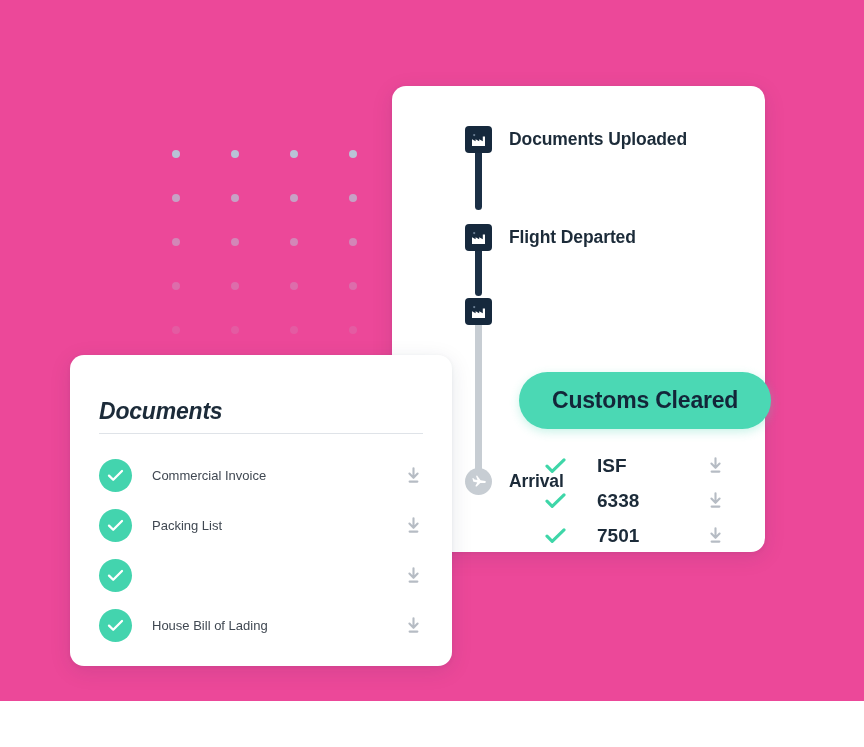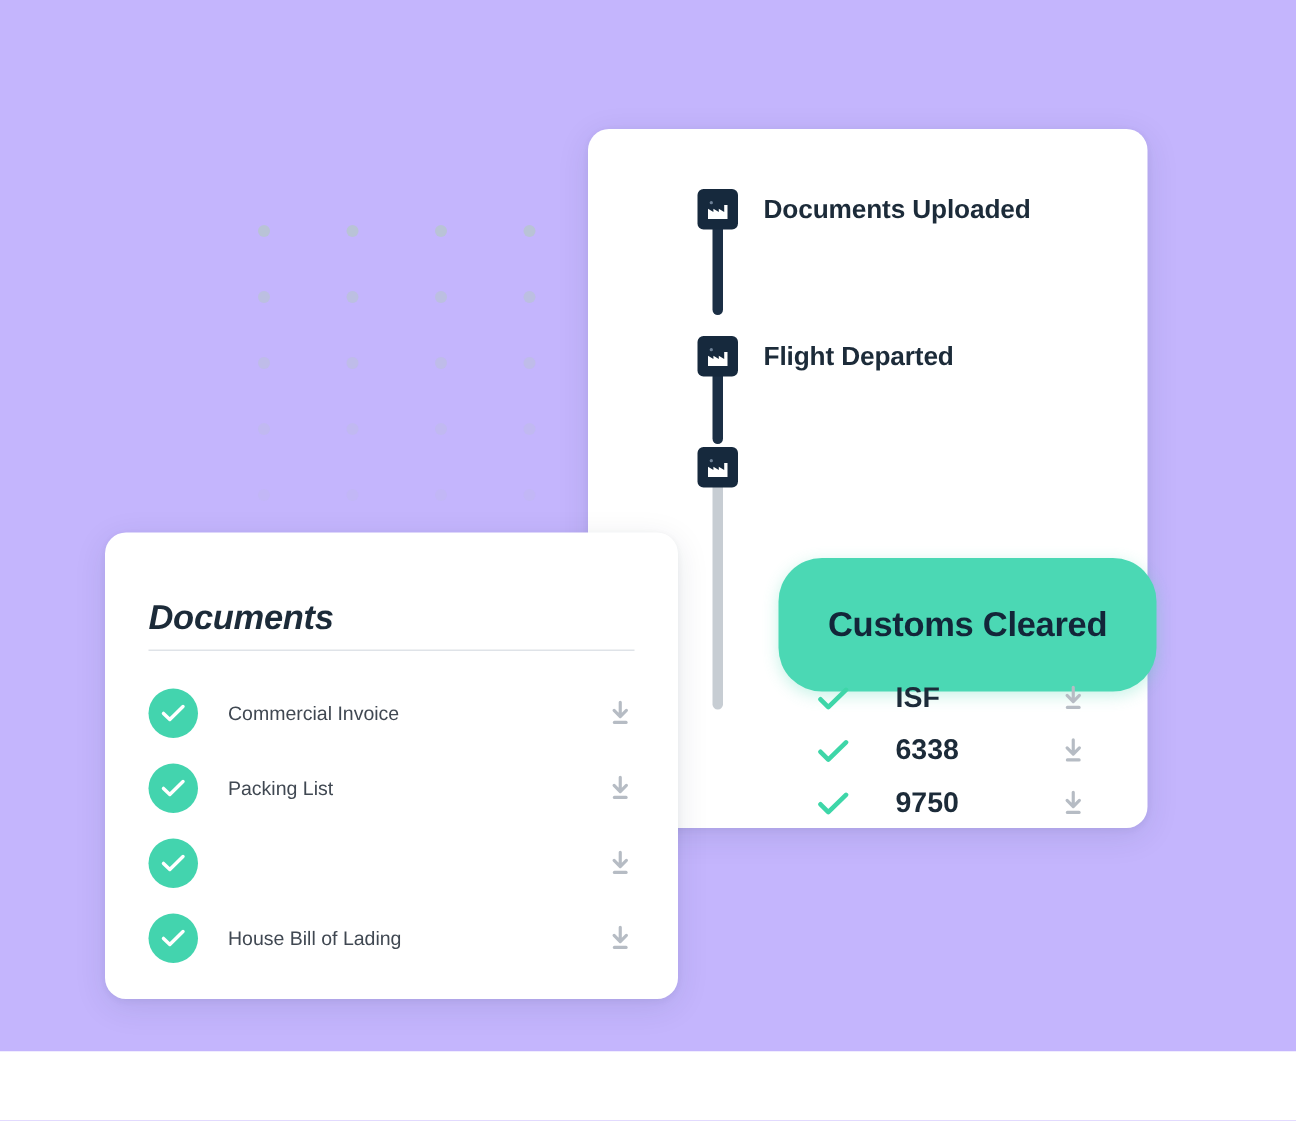--- a/index.html
+++ b/index.html
@@ -9,21 +9,21 @@
   }
   body {
     font-family: "Liberation Sans", sans-serif;
     -webkit-font-smoothing: antialiased;
   }
   #stage {
     position: relative;
     width: 864px;
     height: 701px;
     overflow: hidden;
-    background: #c4b5fd;
+    background: #ec4899;
   }
 
   
   #dot-grid {
     position: absolute;
     left: 172px;
     top: 150px;
     width: 192px;
     height: 186px;
   }
@@ -117,21 +117,21 @@
     white-space: nowrap;
   }
   .ms-label.muted { color: #1c2b39; }
 
   
   #status-pill {
     position: absolute;
     left: 127px;
     top: 286px;
     height: 57px;
-    padding: 16px 33px;
+    padding: 0 33px;
     border-radius: 29px;
     background: #4bd8b4;
     display: flex;
     align-items: center;
     justify-content: center;
     box-shadow: 0 3px 10px rgba(75, 216, 180, .30);
   }
   #status-pill .pill-label {
     font-size: 23px;
     font-weight: bold;
@@ -300,20 +300,28 @@
 
       <div class="milestone m-2">
         <span class="ms-marker">
           <svg width="15" height="14" viewBox="0 0 15 14" aria-hidden="true">
             <circle cx="3.2" cy="2.1" r="1.1" fill="#6d8096"></circle>
             <path d="M1 13 L1 6.2 L4.6 8.3 L4.6 6.2 L8.2 8.3 L8.2 6.2 L11.8 8.3 L11.8 3.6 L14 3.6 L14 13 Z" fill="#ffffff"></path>
           </svg>
         </span>
       </div>
 
+      <div class="milestone m-3">
+        <span class="ms-marker plane">
+          <svg width="16" height="16" viewBox="0 0 16 16" aria-hidden="true">
+            <path d="M14.3 7.1 L9.6 6.2 L6.4 1.9 C6.2 1.6 5.8 1.5 5.5 1.7 C5.2 1.9 5.1 2.2 5.2 2.5 L6.5 6 L3.6 5.6 L2.4 4.2 C2.2 4 1.9 4 1.7 4.1 C1.5 4.3 1.4 4.5 1.5 4.7 L2.2 7.2 C2.3 7.5 2.5 7.7 2.8 7.8 L6.3 8.5 L4.6 11.6 C4.4 11.9 4.5 12.3 4.8 12.5 C5.1 12.7 5.5 12.6 5.7 12.4 L9.3 9.1 L13.9 8.9 C14.4 8.9 14.8 8.5 14.8 8 C14.8 7.6 14.6 7.2 14.3 7.1 Z" fill="#ffffff"></path>
+          </svg>
+        </span>
+        <span class="ms-label muted">Arrival</span>
+      </div>
 
     </div>
 
     <div id="status-pill">
       <span class="pill-label">Customs Cleared</span>
     </div>
 
     <div id="filings">
 
       <div class="filing-row">
@@ -345,21 +353,21 @@
           </svg>
         </span>
       </div>
 
       <div class="filing-row">
         <span class="filing-check">
           <svg width="21" height="16" viewBox="0 0 21 16" aria-hidden="true">
             <path d="M2 8.2 L7.2 13.4 L19 1.9" stroke="#3ed6a8" stroke-width="3.1" fill="none" stroke-linecap="round" stroke-linejoin="round"></path>
           </svg>
         </span>
-        <span class="filing-name">9750</span>
+        <span class="filing-name">7501</span>
         <span class="filing-dl">
           <svg width="19" height="19" viewBox="0 0 19 19" aria-hidden="true">
             <path d="M9.5 2.2 L9.5 11.4 M5.4 7.6 L9.5 11.8 L13.6 7.6" stroke="#b6bcc4" stroke-width="2.1" fill="none" stroke-linecap="round" stroke-linejoin="round"></path>
             <path d="M5.6 15.6 L13.4 15.6" stroke="#b6bcc4" stroke-width="2.1" stroke-linecap="round"></path>
           </svg>
         </span>
       </div>
 
     </div>
   </div>

